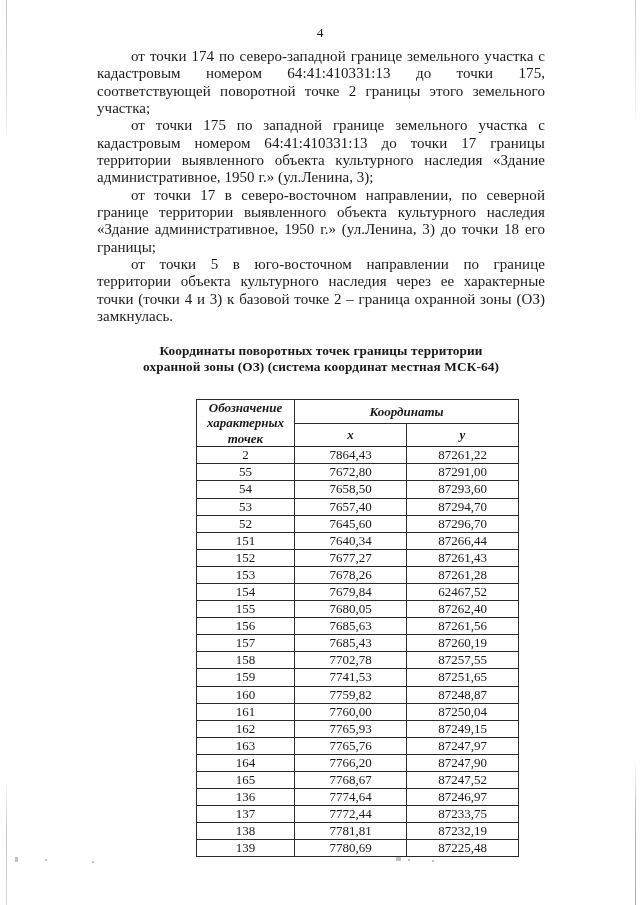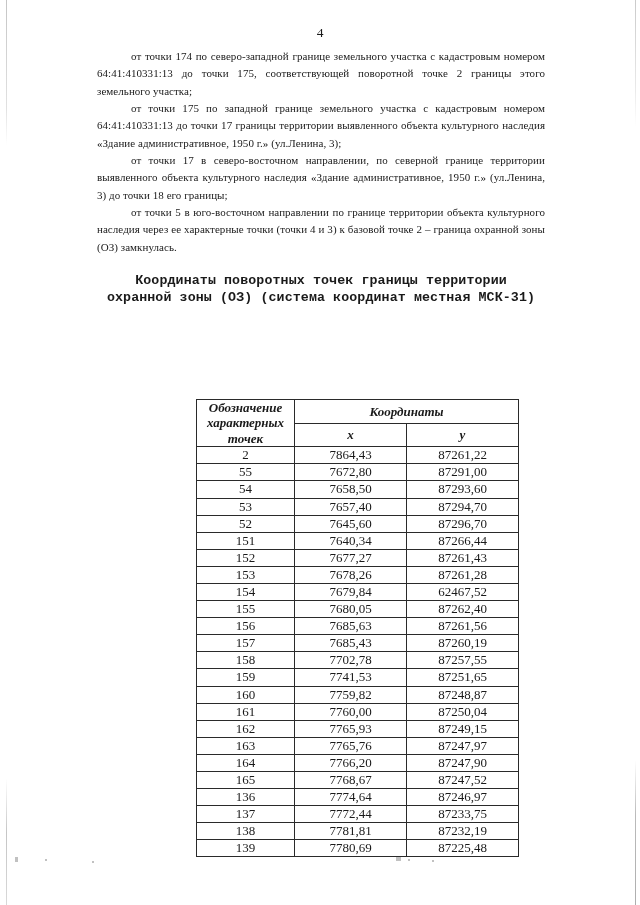--- a/index.html
+++ b/index.html
@@ -61,34 +61,33 @@
     position: absolute;
     left: 97px;
     top: 48px;
     width: 448px;
   }
 
   p.body-par {
     margin: 0;
     text-indent: 34px;
     text-align: justify;
-    font-size: 11px;
+    font-size: 15px;
     line-height: 17.35px;
     letter-spacing: 0.05px;
     hyphens: none;
   }
 
   .doc-title {
     margin: 17px 0 0 0;
     text-align: center;
     font-weight: bold;
     font-size: 13.3px;
     line-height: 16.5px;
     letter-spacing: .1px;
-    font-family: Liberation Mono, monospace;
   }
   .doc-title .line2 { display: block; }
 
   
   table.coords {
     position: absolute;
     left: 196px;
     top: 399px;
     width: 322px;
     border-collapse: collapse;
@@ -138,21 +137,21 @@
 <div class="page-number">4</div>
 
 <div class="content">
   <p class="body-par">от точки 174 по северо-западной границе земельного участка с кадастровым номером 64:41:410331:13 до точки 175, соответствующей поворотной точке 2 границы этого земельного участка;</p>
   <p class="body-par">от точки 175 по западной границе земельного участка с кадастровым номером 64:41:410331:13 до точки 17 границы территории выявленного объекта культурного наследия «Здание административное, 1950 г.» (ул.Ленина, 3);</p>
   <p class="body-par">от точки 17 в северо-восточном направлении, по северной границе территории выявленного объекта культурного наследия «Здание административное, 1950 г.» (ул.Ленина, 3) до точки 18 его границы;</p>
   <p class="body-par">от точки 5 в юго-восточном направлении по границе территории объекта культурного наследия через ее характерные точки (точки 4 и 3) к базовой точке 2 – граница охранной зоны (ОЗ) замкнулась.</p>
 
   <div class="doc-title">
     <span>Координаты поворотных точек границы территории</span>
-    <span class="line2">охранной зоны (ОЗ) (система координат местная МСК-31)</span>
+    <span class="line2">охранной зоны (ОЗ) (система координат местная МСК-64)</span>
   </div>
 </div>
 
 <table class="coords">
   <colgroup>
     <col class="c-label">
       <col class="c-x">
       <col class="c-y">
   </colgroup>
   <thead>

